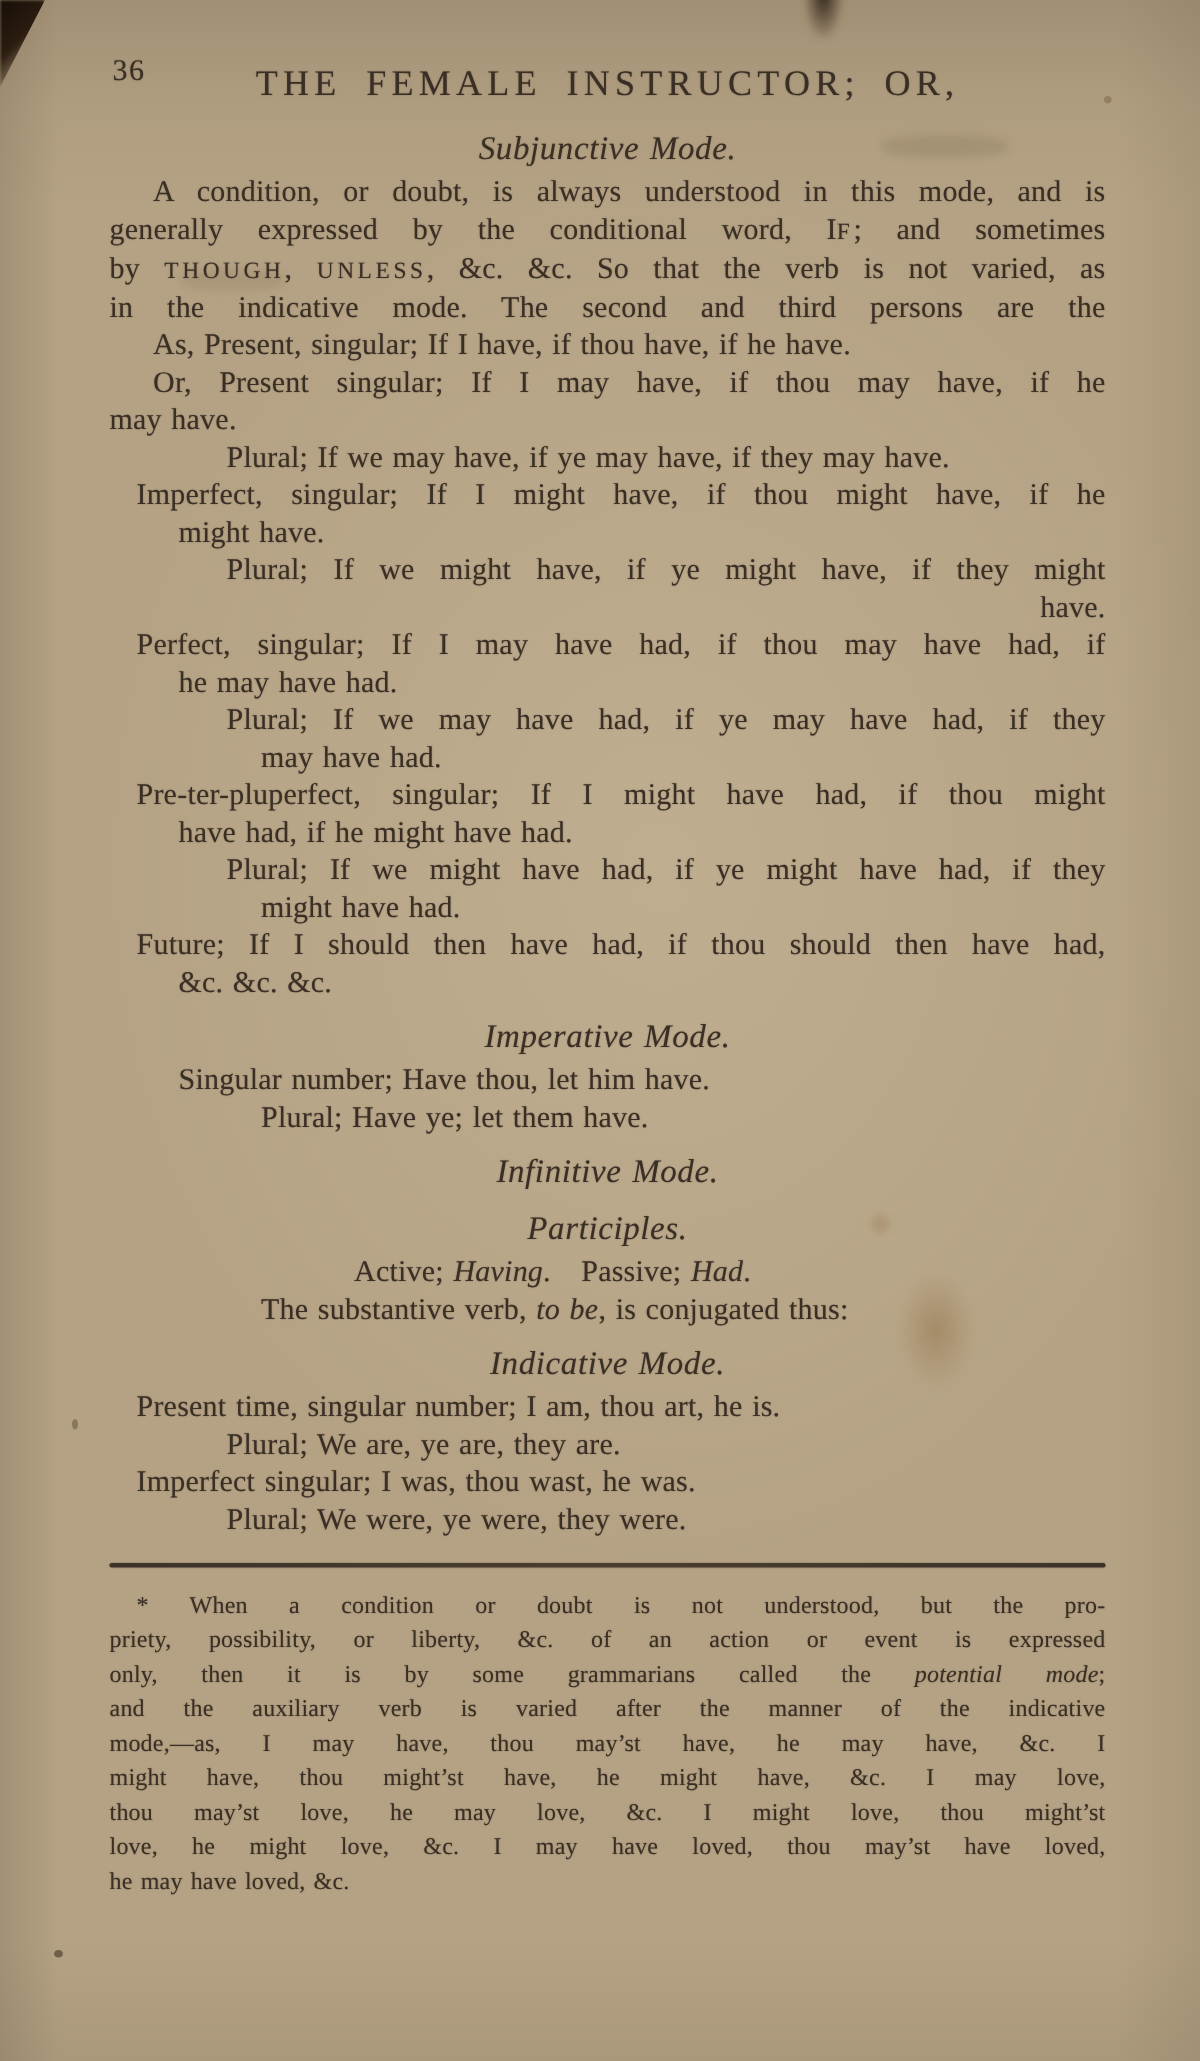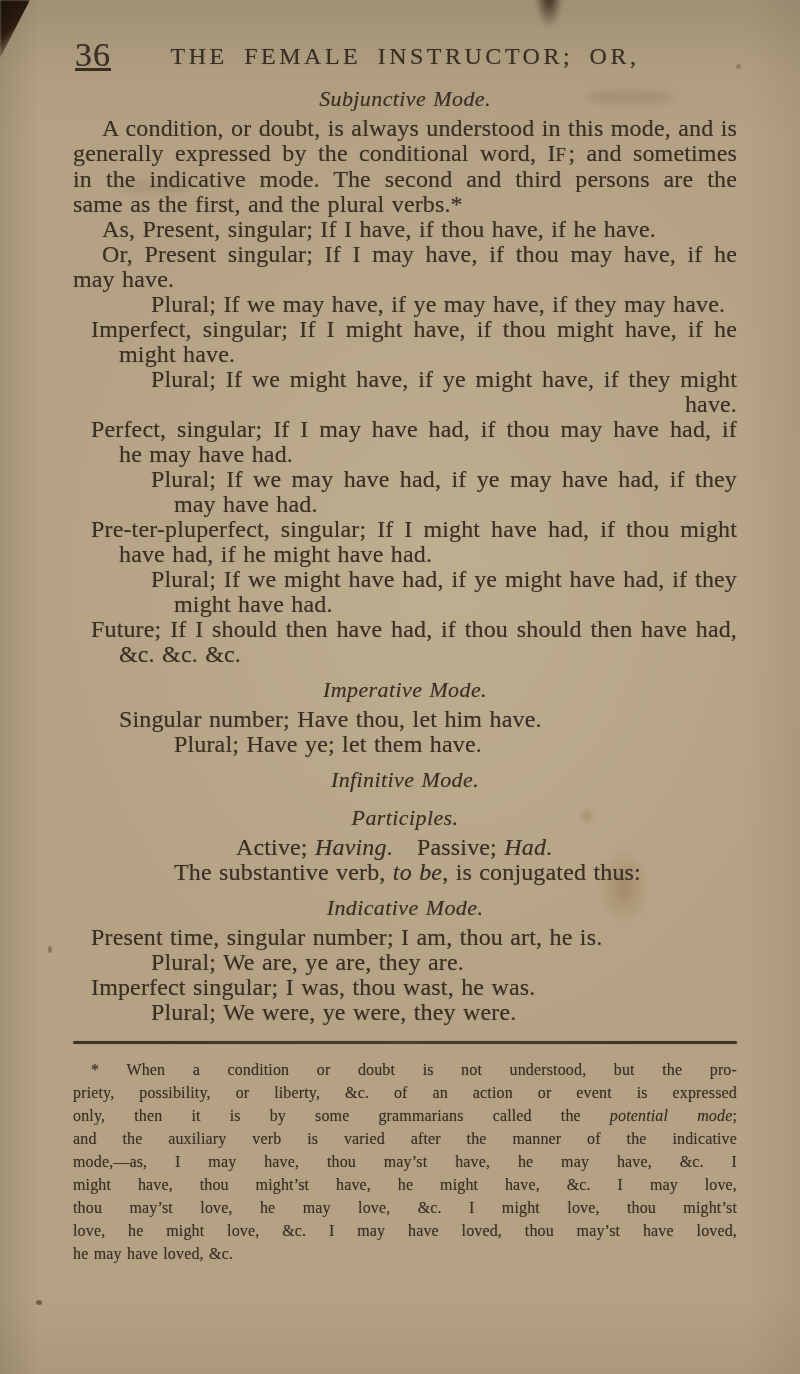--- a/index.html
+++ b/index.html
@@ -33,27 +33,27 @@
   .ghost-2{left:120px;top:180px;width:70px;height:14px;border-radius:40%;
     background:rgba(104,88,62,0.14);filter:blur(3px);}
   .speck-1{left:36px;top:1300px;width:6px;height:5px;border-radius:50%;
     background:rgba(55,42,28,0.55);filter:blur(0.5px);}
   .speck-2{left:48px;top:946px;width:4px;height:7px;border-radius:50%;
     background:rgba(70,55,40,0.40);filter:blur(0.5px);}
   .speck-3{left:736px;top:64px;width:5px;height:5px;border-radius:50%;
     background:rgba(92,72,48,0.35);filter:blur(0.5px);}
   
   .pagehead{position:relative;height:30px;z-index:1;}
-  .pno{position:absolute;left:2px;top:-6px;font-size:34px;letter-spacing:1px;
-    text-shadow:0 0 1px rgba(58,47,36,0.5);text-decoration:underline;}
+  .pno{position:absolute;left:2px;top:-6px;font-size:20px;letter-spacing:1px;
+    text-shadow:0 0 1px rgba(58,47,36,0.5);}
   .rt{display:block;text-align:center;font-size:24px;letter-spacing:3.5px;word-spacing:7px;
     padding-top:1px;text-shadow:0 0 1px rgba(58,47,36,0.5);white-space:nowrap;}
   
   #body-lines,#footnote-lines{position:relative;z-index:1;}
-  .ln{font-size:24px;line-height:25px;letter-spacing:0.15px;word-spacing:1.2px;
+  .ln{font-size:20px;line-height:25px;letter-spacing:0.15px;word-spacing:1.2px;
     text-shadow:0 0 1px rgba(58,47,36,0.45);}
   .ln.h{font-size:22px;line-height:30px;margin:8px 0 2px;text-align:center;letter-spacing:0.4px;}
   #body-lines .ln.h:first-child{margin-top:12px;}
   .ln.c{text-align:center;}
   .ln.j{text-align:justify;text-align-last:justify;}
   .it{font-style:italic;}
   .sc{font-size:0.78em;letter-spacing:2.4px;}
   .i1{padding-left:18px;}
   .i2{padding-left:29px;}
   .i4{padding-left:46px;}
@@ -84,22 +84,22 @@
 
   <header class="pagehead">
     <span class="pno">36</span>
     <span class="rt">THE FEMALE INSTRUCTOR; OR,</span>
   </header>
 
   <main id="body-lines">
       <div class="ln h c"><span class="it">Subjunctive Mode.</span></div>
       <div class="ln j i2"><span>A condition, or doubt, is always understood in this mode, and is</span></div>
       <div class="ln j"><span>generally expressed by the conditional word, I</span><span class="sc">F</span><span>; and sometimes</span></div>
+      <div class="ln j"><span>by </span><span class="sc">THOUGH</span><span>, </span><span class="sc">UNLESS</span><span>, &amp;c. &amp;c. So that the verb is not varied, as</span></div>
       <div class="ln j"><span>in the indicative mode. The second and third persons are the</span></div>
-      <div class="ln"><span>same as the first, and the plural verbs.*</span></div>
       <div class="ln i2"><span>As, Present, singular; If I have, if thou have, if he have.</span></div>
       <div class="ln j i2"><span>Or, Present singular; If I may have, if thou may have, if he</span></div>
       <div class="ln"><span>may have.</span></div>
       <div class="ln i5"><span>Plural; If we may have, if ye may have, if they may have.</span></div>
       <div class="ln j i1"><span>Imperfect, singular; If I might have, if thou might have, if he</span></div>
       <div class="ln i4"><span>might have.</span></div>
       <div class="ln j i5"><span>Plural; If we might have, if ye might have, if they might</span></div>
       <div class="ln i8"><span>have.</span></div>
       <div class="ln j i1"><span>Perfect, singular; If I may have had, if thou may have had, if</span></div>
       <div class="ln i4"><span>he may have had.</span></div>

